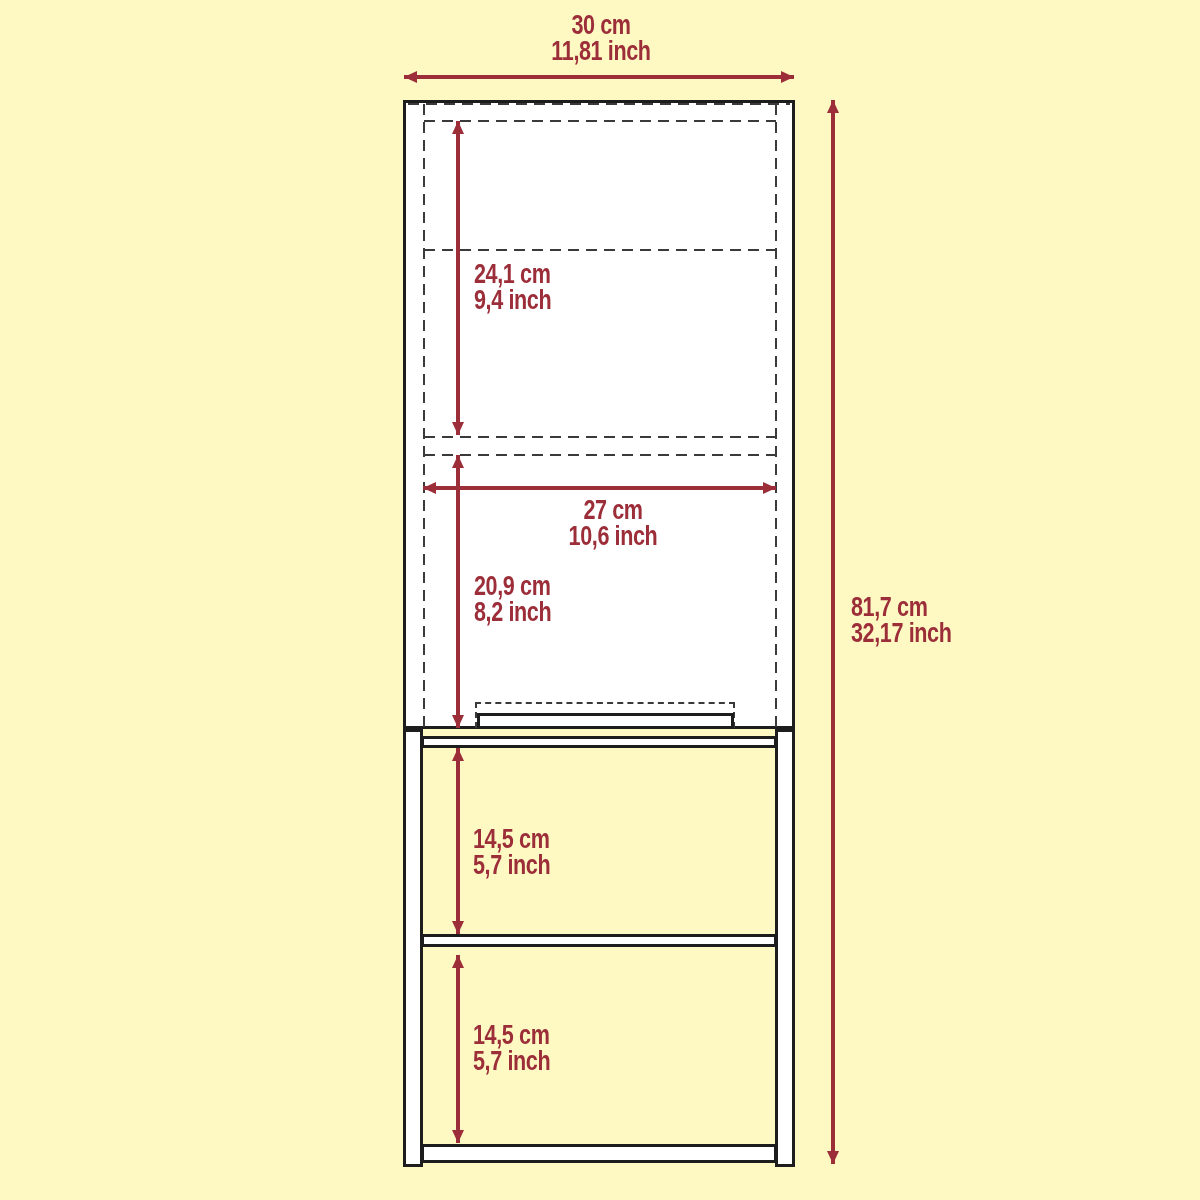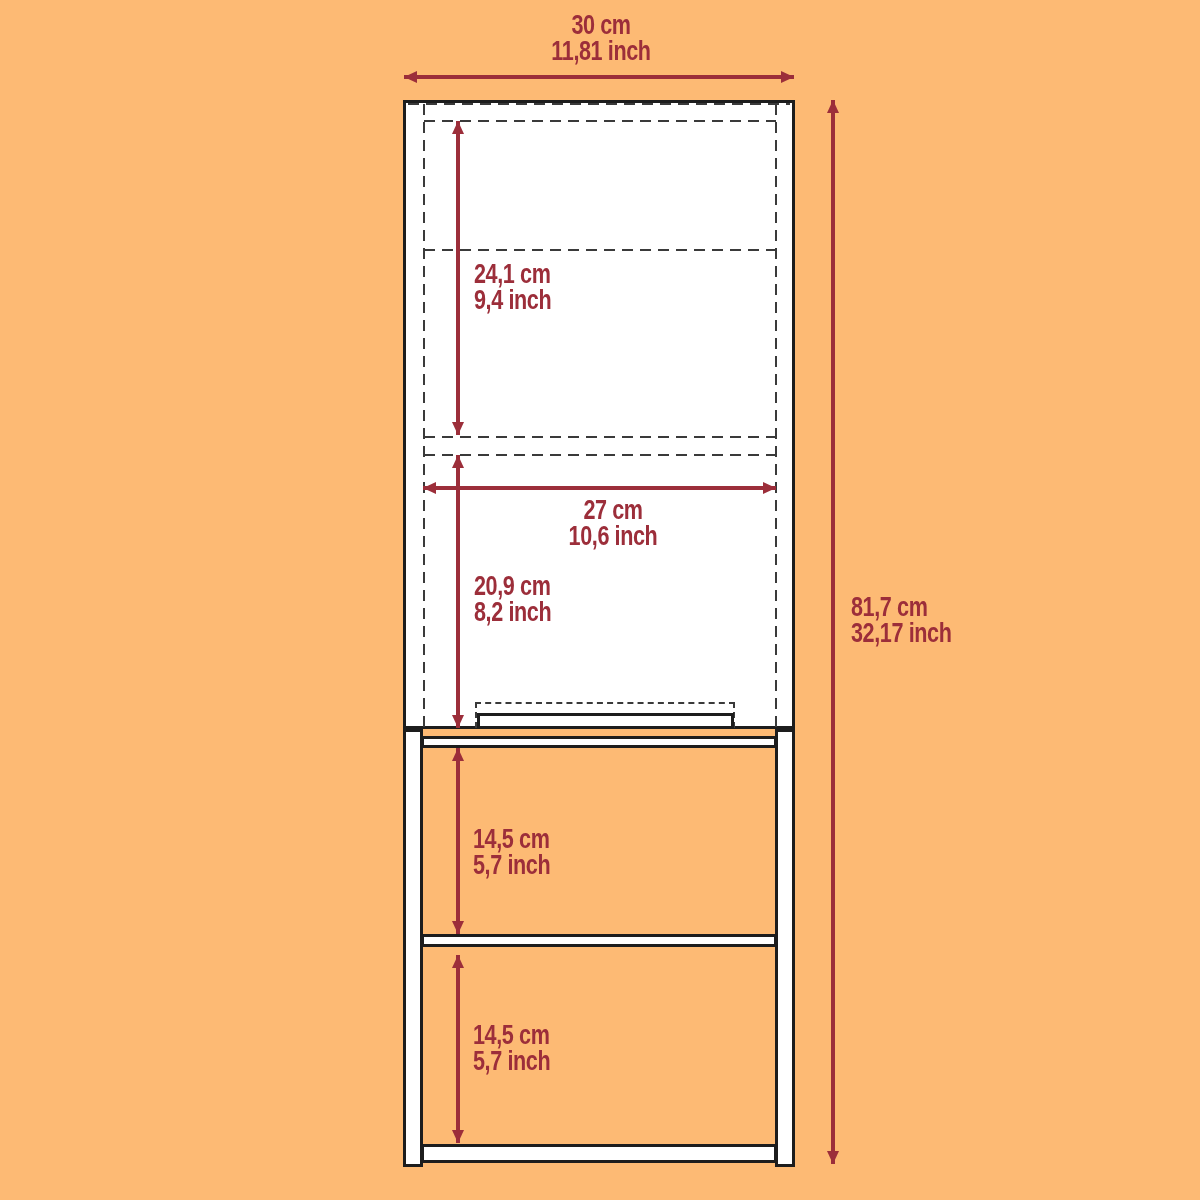--- a/index.html
+++ b/index.html
@@ -2,21 +2,21 @@
 <html style="--accent: #9c2e3a; --line: #1d1d1d; --dash: #3a3a3a;"><head>
 <meta charset="utf-8">
 <style>
   :root{
     --accent:#9c2e3a;
     --line:#1d1d1d;
     --dash:#3a3a3a;
   }
   html,body{margin:0;padding:0;background:#fff;}
   .canvas{
-    position:relative;width:1200px;height:1200px;background:#fdba74;overflow:hidden;
+    position:relative;width:1200px;height:1200px;background:#fef9c3;overflow:hidden;
     font-family:"Liberation Sans",sans-serif;
   }
   
   .box{position:absolute;box-sizing:border-box;border:3px solid var(--line);background:#fff;}
   
   .dash-h{position:absolute;height:2px;background:repeating-linear-gradient(90deg,var(--dash) 0 11px,transparent 11px 18px);}
   .dash-v{position:absolute;width:2px;background:repeating-linear-gradient(180deg,var(--dash) 0 11px,transparent 11px 18px);}
   .dash-box{position:absolute;box-sizing:border-box;border:2px dashed var(--dash);background:transparent;}
   
   .arr-v{position:absolute;width:4px;background:var(--accent);}

